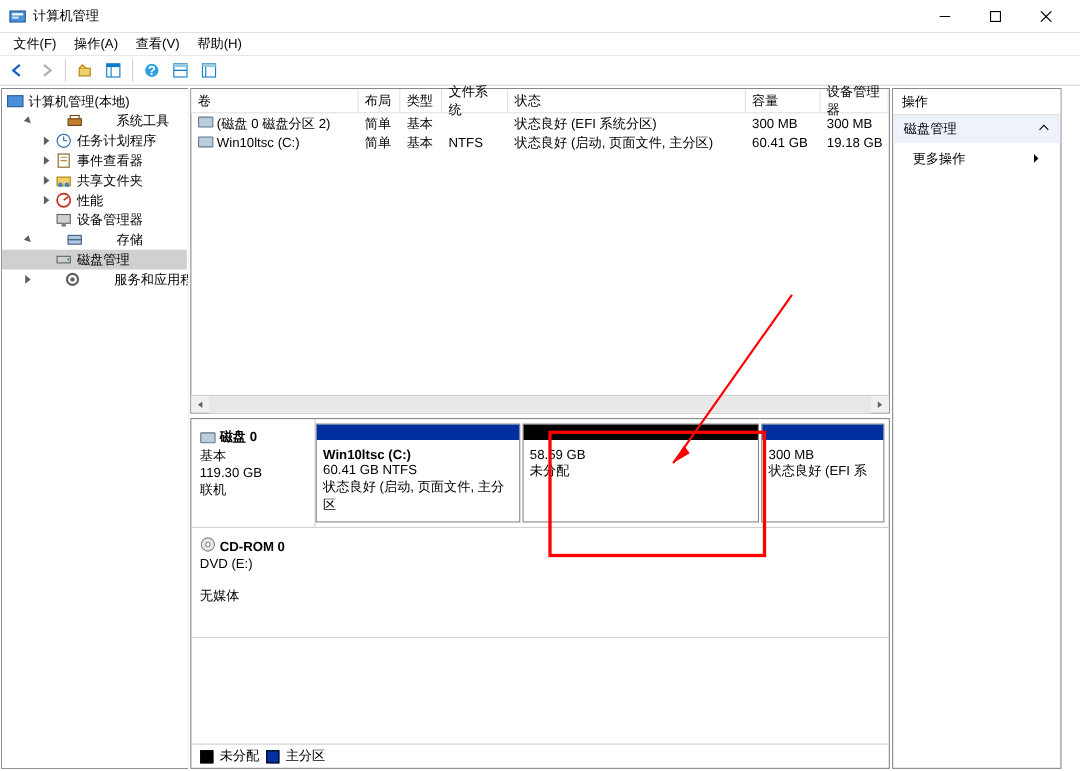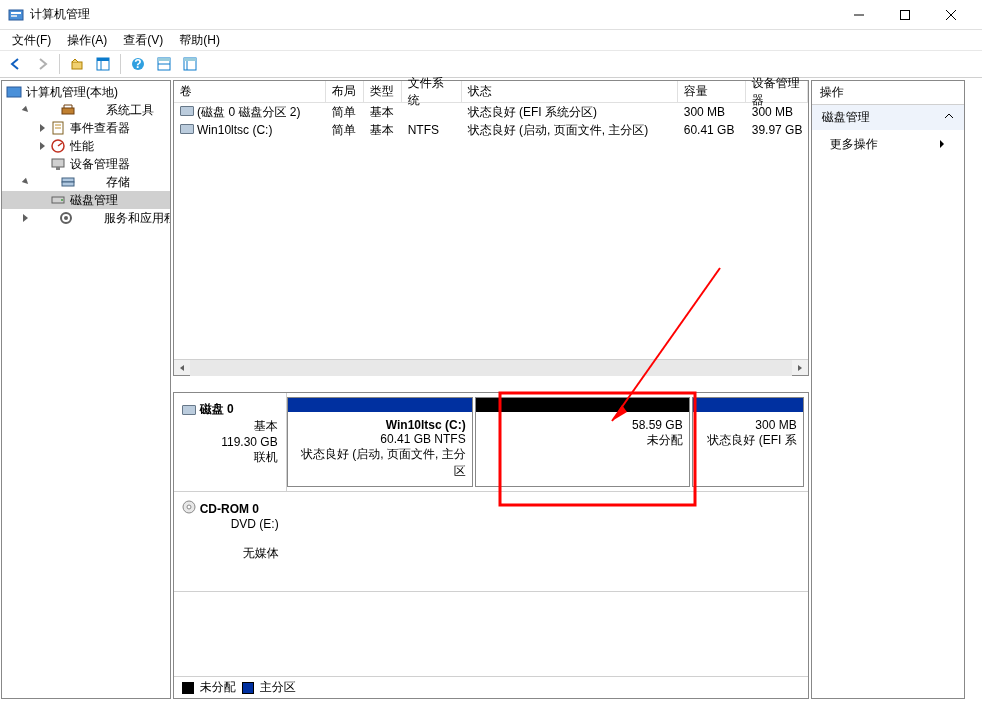--- a/index.html
+++ b/index.html
@@ -41,21 +41,21 @@
 .volhead .col { border-right: 1px solid #e0e0e0; padding: 3px 6px; display: flex; align-items: center; }
 .volbody { flex: 1; overflow: auto; }
 .volrow { display: flex; height: 18px; align-items: center; }
 .volrow .cell { padding: 1px 6px; overflow: hidden; white-space: nowrap; }
 .c-vol { width: 152px; } .c-layout { width: 38px; } .c-type { width: 38px; } .c-fs { width: 60px; } .c-status { width: 216px; } .c-cap { width: 68px; } .c-free { width: 62px; }
 .volscroll { height: 16px; background: #f0f0f0; border-top: 1px solid #d0d0d0; display: flex; align-items: center; }
 .volscroll .arrow { width: 16px; height: 16px; display: flex; align-items: center; justify-content: center; }
 .volscroll .track { flex: 1; background: #e8e8e8; height: 16px; }
 
 
-.diskmap { border: 1px solid #888; margin-top: 16px; flex: 1; display: flex; flex-direction: column; text-align: right; }
+.diskmap { border: 1px solid #888; margin-top: 4px; flex: 1; display: flex; flex-direction: column; }
 .diskrow { display: flex; border-bottom: 1px solid #d0d0d0; }
 .diskinfo { width: 113px; padding: 8px; border-right: 1px solid #d0d0d0; }
 .diskinfo .diskname { font-weight: bold; display: flex; align-items: center; gap: 4px; }
 .diskparts { flex: 1; display: flex; padding: 4px 2px 4px 0; }
 .partheader { height: 14px; }
 .part { border: 1px solid #888; margin-right: 2px; display: flex; flex-direction: column; }
 .partbody { padding: 6px; flex: 1; }
 .part .pname { font-weight: bold; }
 .legend { height: 22px; display: flex; align-items: center; gap: 6px; padding: 0 8px; border-top: 1px solid #d0d0d0; margin-top: auto; }
 .legend .sw { width: 12px; height: 12px; border: 1px solid #000; }
@@ -182,26 +182,56 @@
         <span>系统工具</span>
       </div>
       <div class="tree-row ind2">
         <span class="tw">
             <svg width="10" height="10">
               <path d="M3 1 L8 5 L3 9 Z" fill="#606060"></path>
             </svg>
           </span>
         <span class="ticon">
             <svg width="16" height="16">
+              <circle cx="8" cy="8" r="6" fill="#fff" stroke="#2060a0"></circle>
+              <line x1="8" y1="8" x2="8" y2="4" stroke="#2060a0"></line>
+              <line x1="8" y1="8" x2="11" y2="8" stroke="#2060a0"></line>
+            </svg>
+          </span>
+        <span>任务计划程序</span>
+      </div>
+      <div class="tree-row ind2">
+        <span class="tw">
+            <svg width="10" height="10">
+              <path d="M3 1 L8 5 L3 9 Z" fill="#606060"></path>
+            </svg>
+          </span>
+        <span class="ticon">
+            <svg width="16" height="16">
               <rect x="3" y="2" width="10" height="12" fill="#fff" stroke="#806020"></rect>
               <line x1="5" y1="5" x2="11" y2="5" stroke="#c09030"></line>
               <line x1="5" y1="8" x2="11" y2="8" stroke="#c09030"></line>
             </svg>
           </span>
         <span>事件查看器</span>
+      </div>
+      <div class="tree-row ind2">
+        <span class="tw">
+            <svg width="10" height="10">
+              <path d="M3 1 L8 5 L3 9 Z" fill="#606060"></path>
+            </svg>
+          </span>
+        <span class="ticon">
+            <svg width="16" height="16">
+              <rect x="2" y="5" width="12" height="8" fill="#f0d070" stroke="#b08000"></rect>
+              <circle cx="5" cy="12" r="2" fill="#4080d0"></circle>
+              <circle cx="11" cy="12" r="2" fill="#4080d0"></circle>
+            </svg>
+          </span>
+        <span>共享文件夹</span>
       </div>
       <div class="tree-row ind2">
         <span class="tw">
             <svg width="10" height="10">
               <path d="M3 1 L8 5 L3 9 Z" fill="#606060"></path>
             </svg>
           </span>
         <span class="ticon">
             <svg width="16" height="16">
               <circle cx="8" cy="8" r="6" fill="none" stroke="#c03020" stroke-width="1.5"></circle>
@@ -283,21 +313,21 @@
           <div class="cell c-cap">300 MB</div>
           <div class="cell c-free">300 MB</div>
         </div>
         <div class="volrow">
           <div class="cell c-vol"><span class="diskicn"></span> <span>Win10ltsc (C:)</span></div>
           <div class="cell c-layout">简单</div>
           <div class="cell c-type">基本</div>
           <div class="cell c-fs">NTFS</div>
           <div class="cell c-status">状态良好 (启动, 页面文件, 主分区)</div>
           <div class="cell c-cap">60.41 GB</div>
-          <div class="cell c-free">39.97 GB</div>
+          <div class="cell c-free">19.18 GB</div>
         </div>
       </div>
       <div class="volscroll">
         <div class="arrow">
             <svg width="8" height="8">
               <path d="M6 1 L2 4 L6 7 Z" fill="#606060"></path>
             </svg>
           </div>
         <div class="track"></div>
         <div class="arrow">

